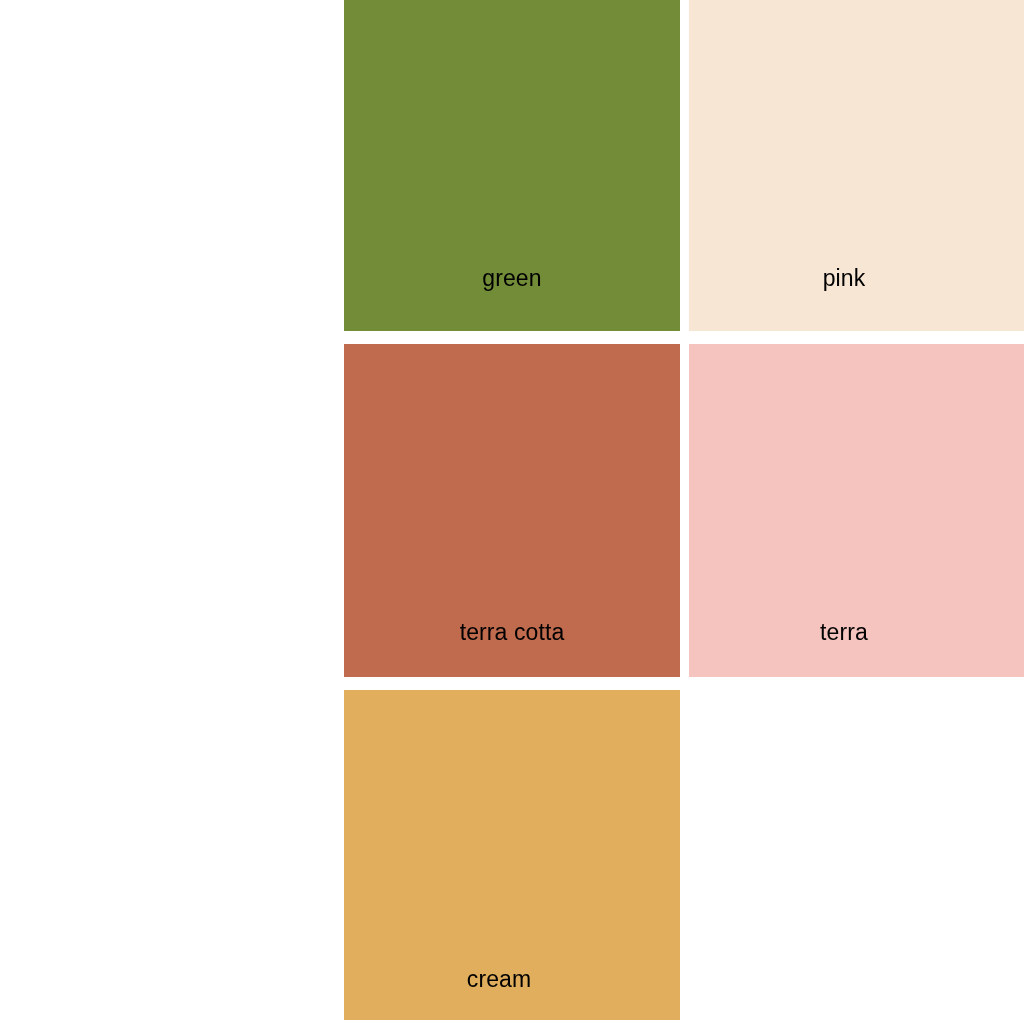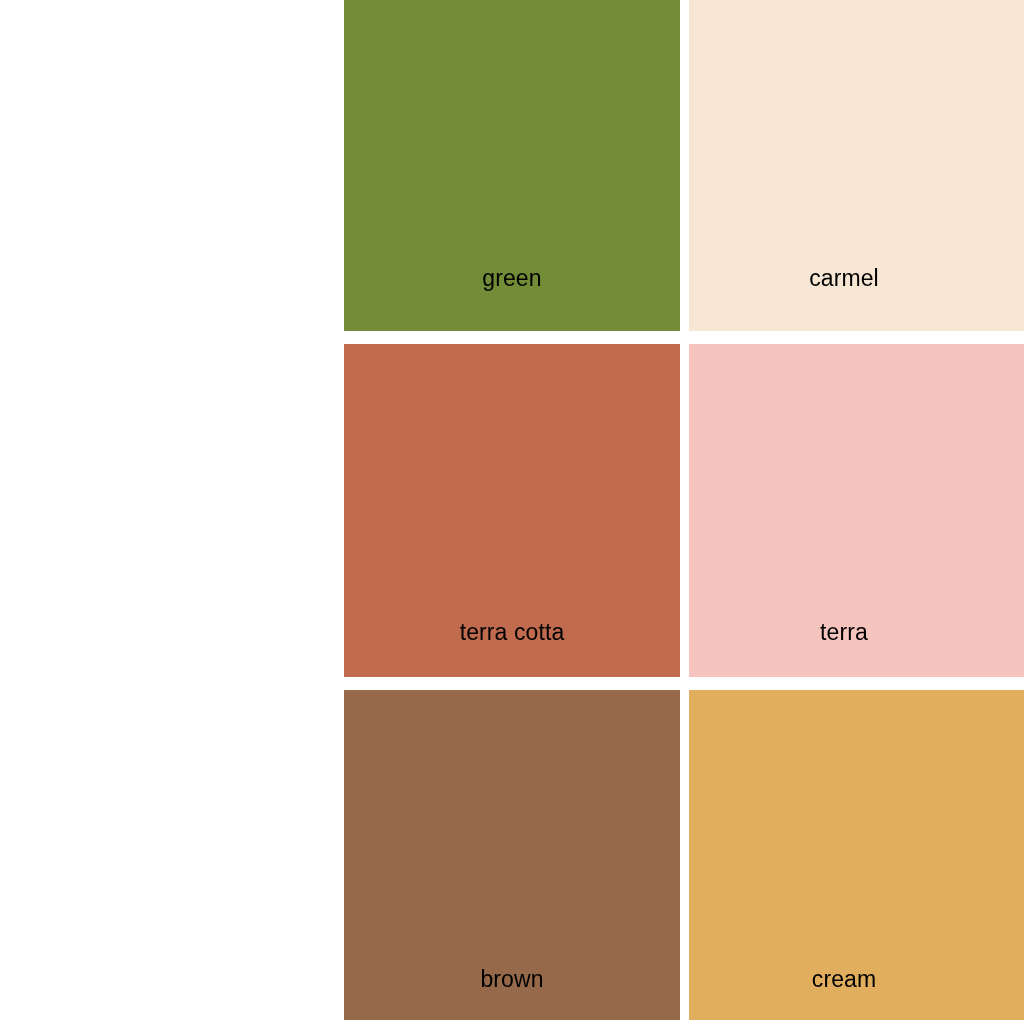--- a/index.html
+++ b/index.html
@@ -71,33 +71,30 @@
 
 <div id="palette-canvas" style="background-color: rgb(255, 255, 255);">
 
   <div id="swatch-grid">
 
     <div class="swatch row-top col-left" style="background-color: rgb(115, 140, 56);">
       <span class="swatch-label">green</span>
     </div>
 
     <div class="swatch row-top col-right" style="background-color: rgb(246, 230, 211);">
-      <span class="swatch-label">carmel</span>
+      <span class="swatch-label">pink</span>
     </div>
 
     <div class="swatch row-mid col-left" style="background-color: rgb(192, 107, 78);">
       <span class="swatch-label">terra cotta</span>
     </div>
 
     <div class="swatch row-mid col-right" style="background-color: rgb(246, 196, 190);">
       <span class="swatch-label">terra</span>
     </div>
 
-    <div class="swatch row-bot col-left" style="background-color: rgb(150, 105, 74);">
-      <span class="swatch-label">brown</span>
-    </div>
 
     <div class="swatch row-bot col-right" style="background-color: rgb(224, 174, 93);">
       <span class="swatch-label">cream</span>
     </div>
 
   </div>
 </div>
 
 </body></html>

